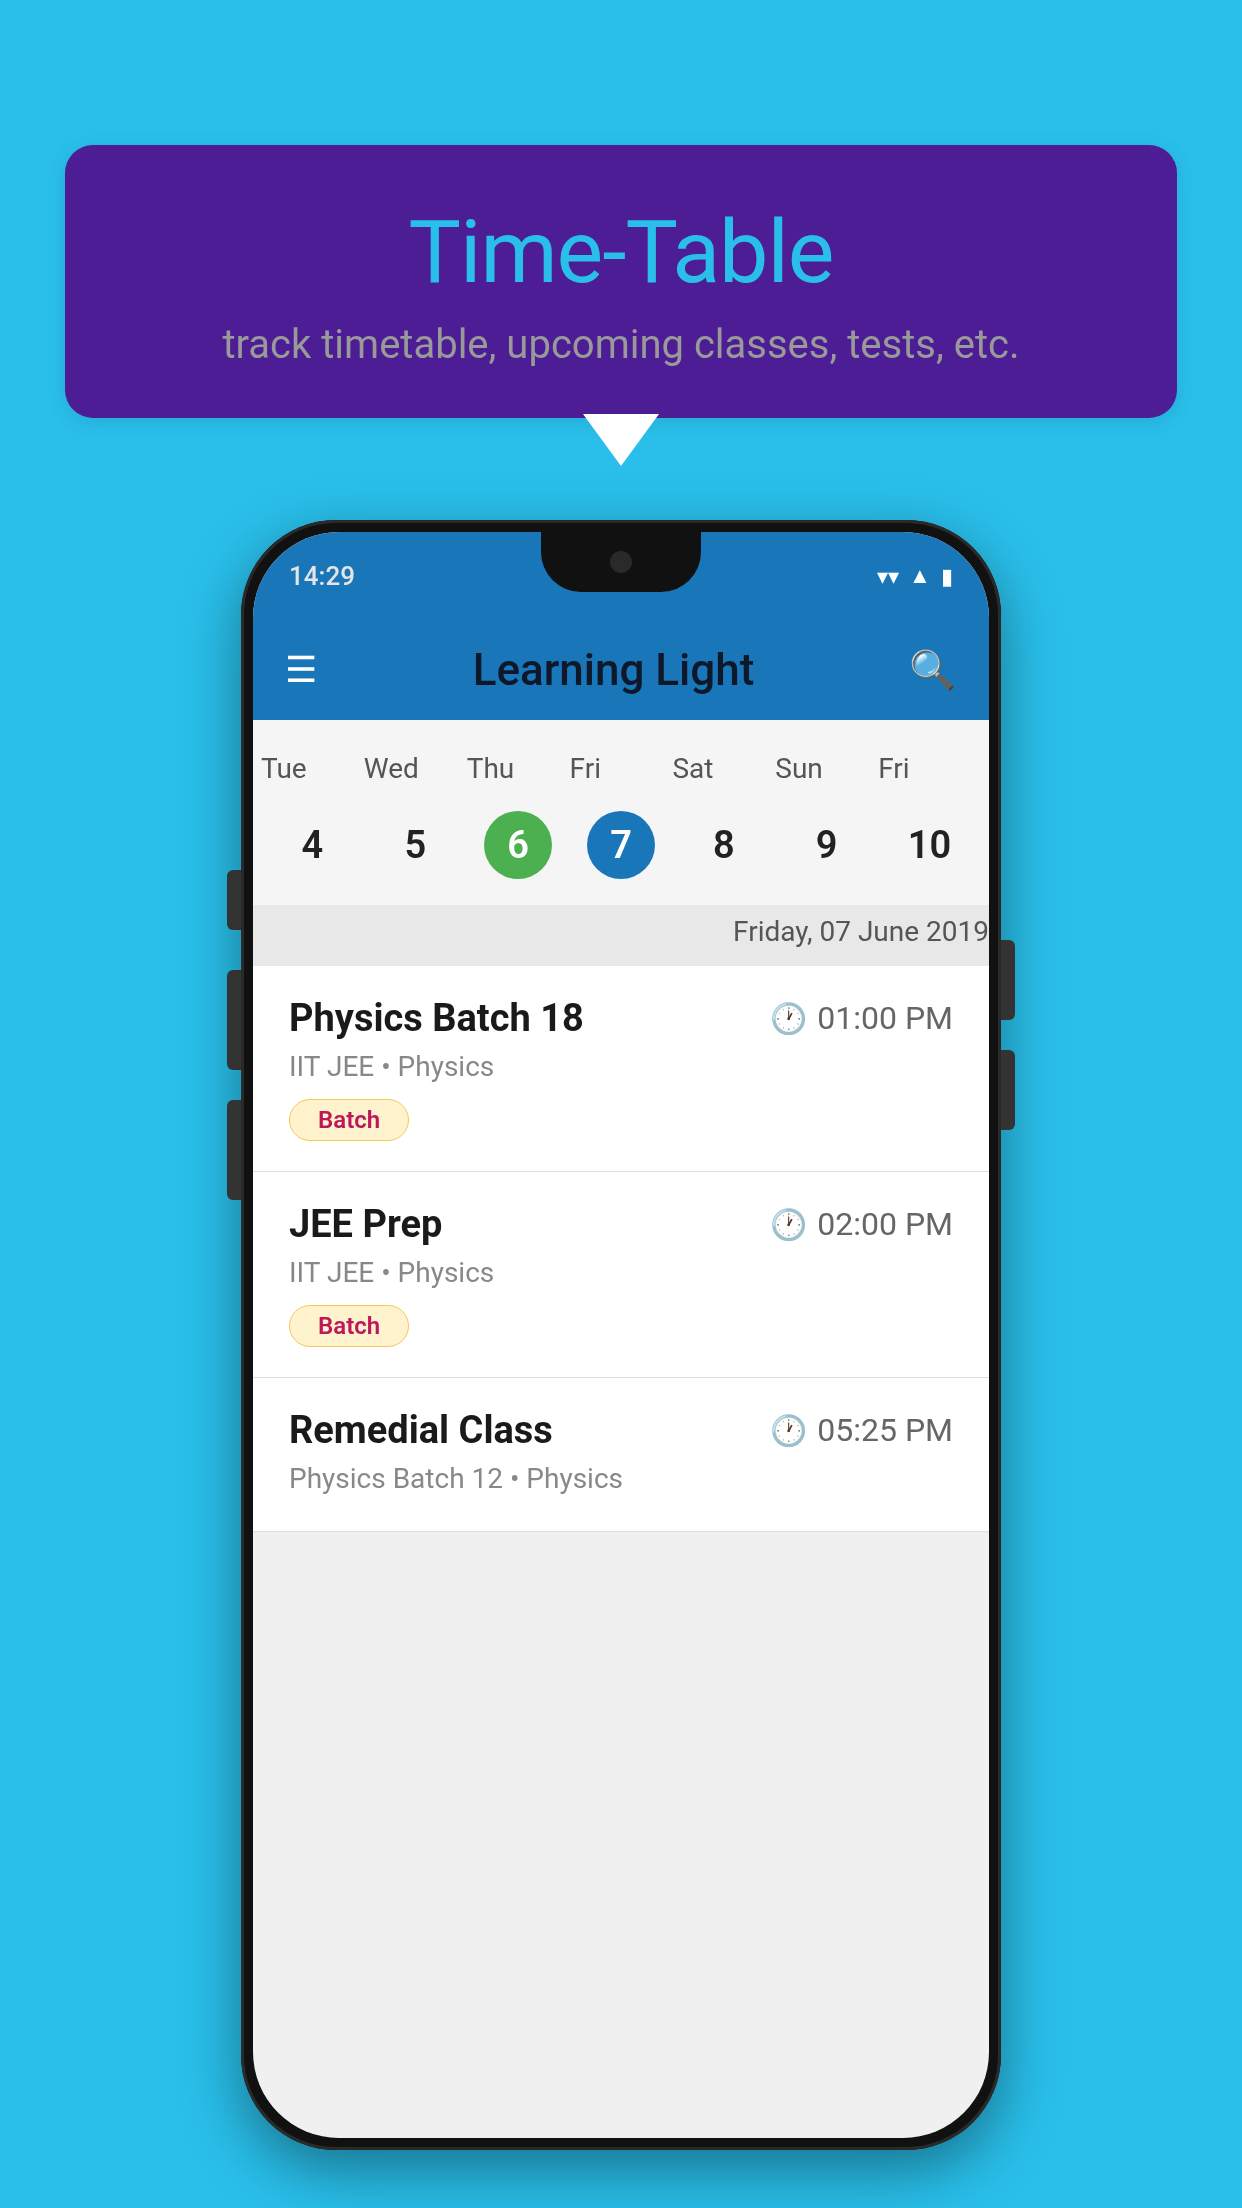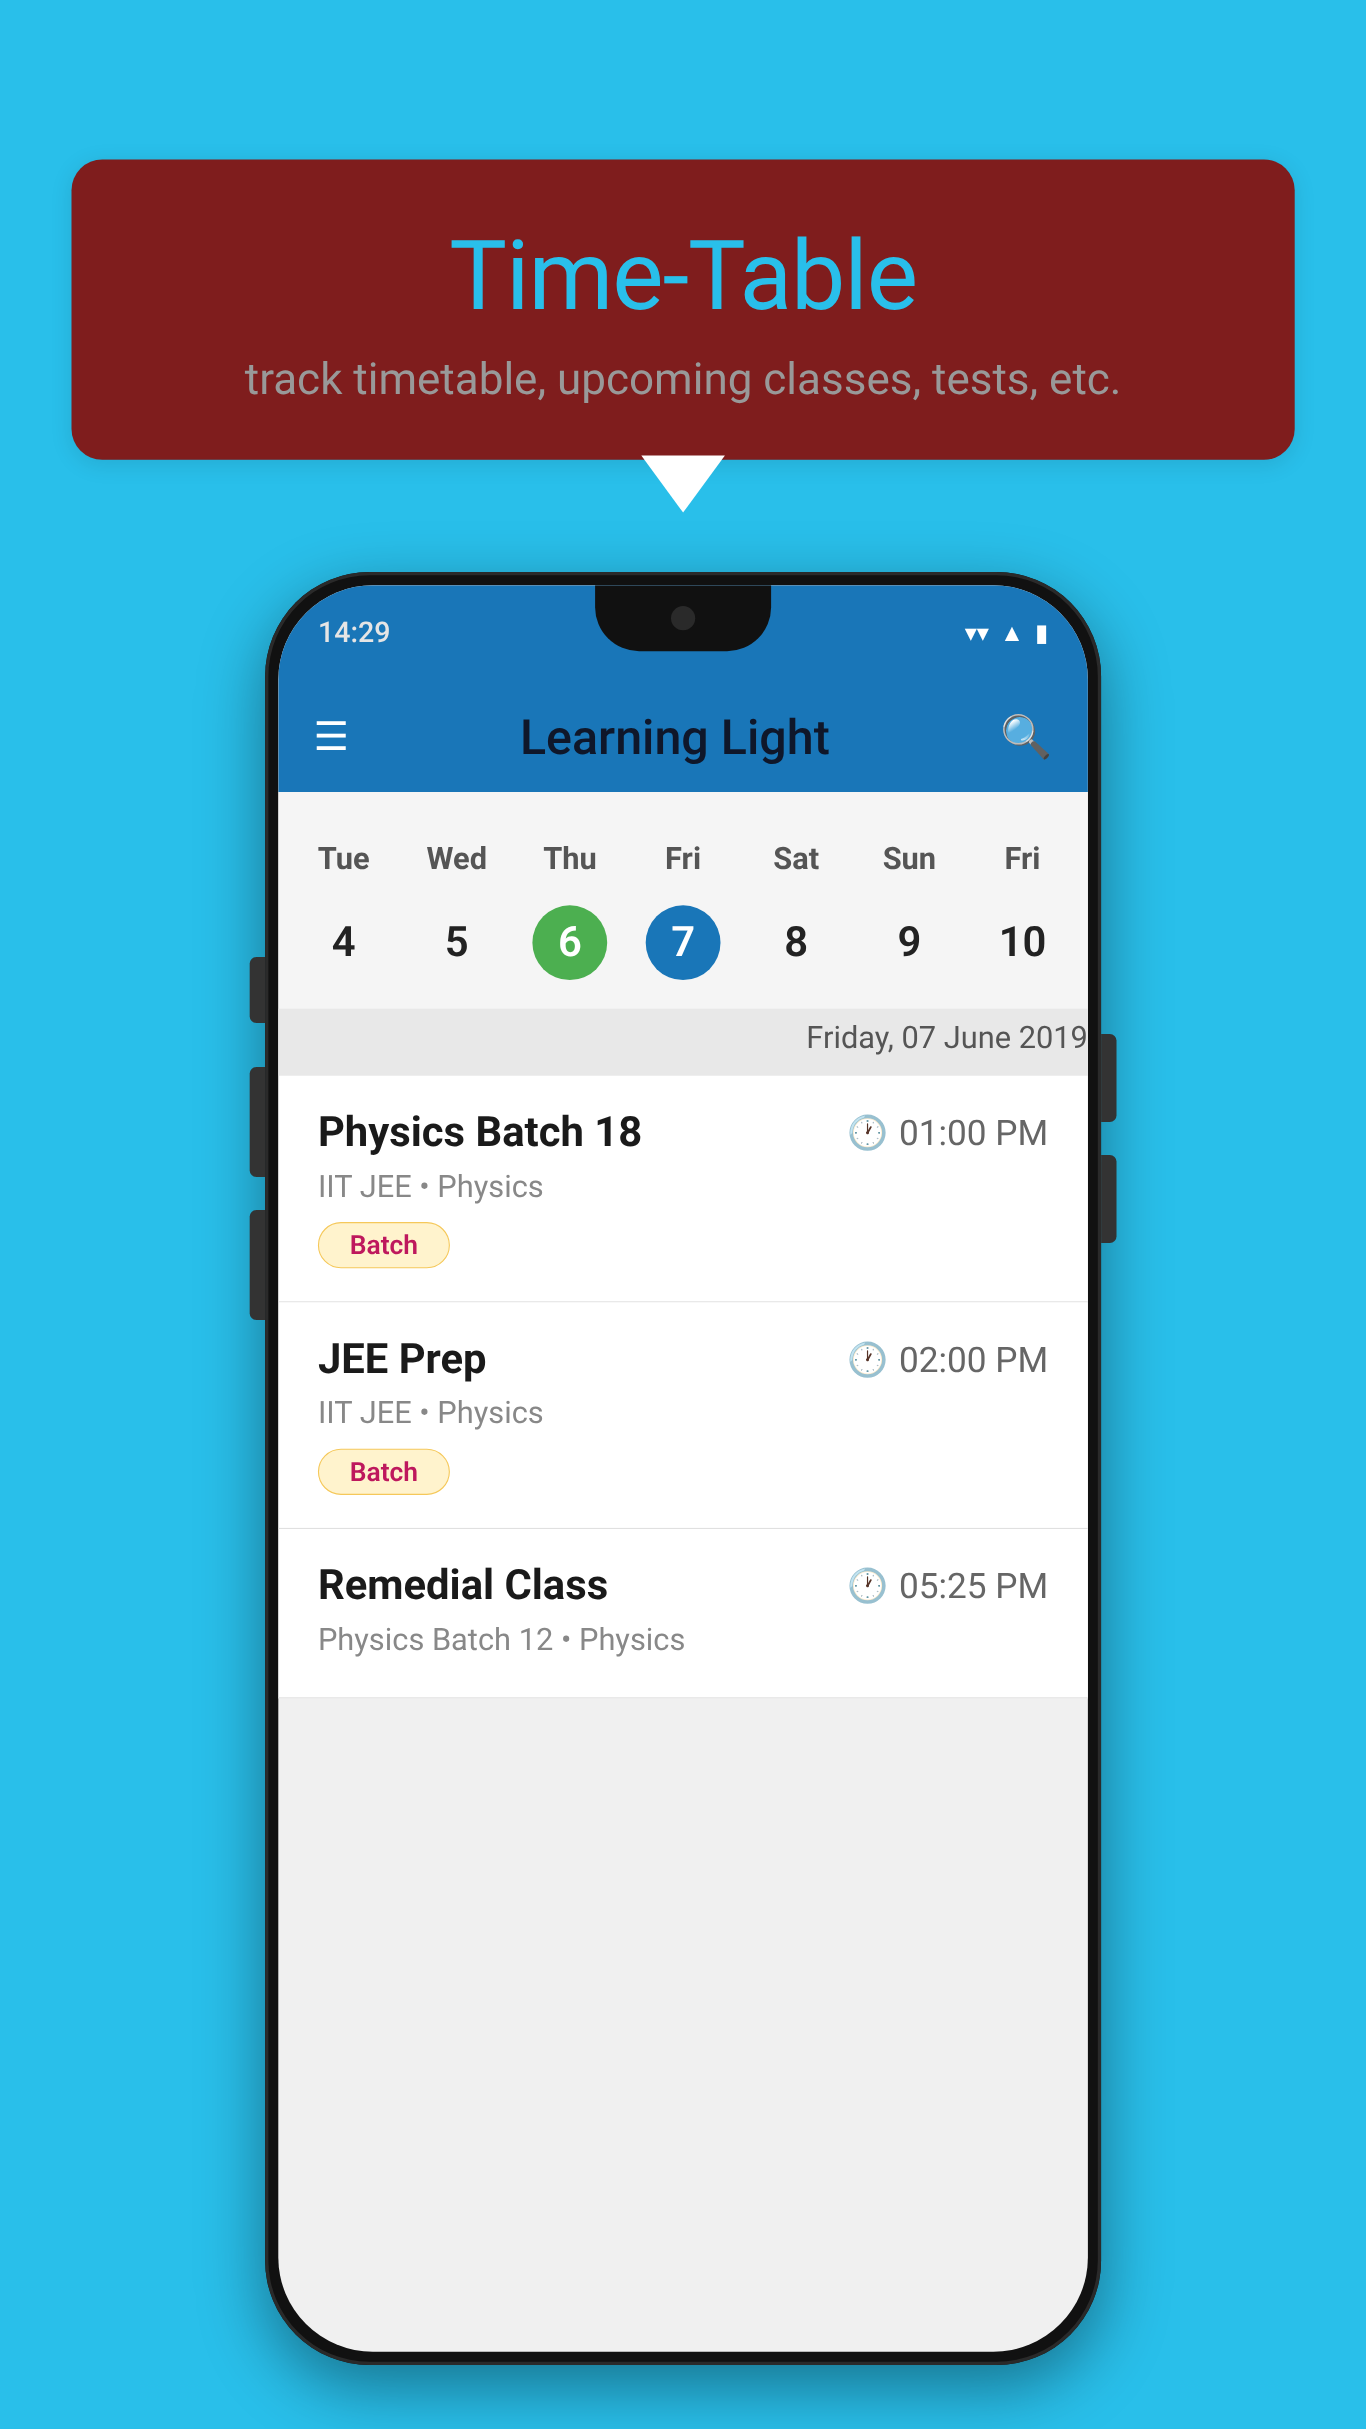--- a/index.html
+++ b/index.html
@@ -12,21 +12,21 @@
       position: relative;
       overflow: hidden;
     }
 
     
     .tooltip-card {
       position: absolute;
       top: 145px;
       left: 65px;
       right: 65px;
-      background: #7f1d1d;
+      background: #4c1d95;
       border-radius: 28px;
       padding: 55px 50px 50px 50px;
       text-align: center;
       box-shadow: 0 4px 20px rgba(0,0,0,0.1);
     }
 
     .tooltip-card::after {
       content: '';
       position: absolute;
       bottom: -48px;
@@ -164,26 +164,25 @@
       padding: 24px 0 0 0;
     }
 
     .day-headers {
       display: grid;
       grid-template-columns: repeat(7, 1fr);
       padding: 0 8px;
     }
 
     .day-header {
-      text-align: center;
+      text-align: left;
       font-size: 28px;
       color: #555;
-      font-weight: 700;
+      font-weight: 400;
       padding: 8px 0;
-      margin-top: 12px;
     }
 
     .day-numbers {
       display: grid;
       grid-template-columns: repeat(7, 1fr);
       padding: 8px 8px 16px 8px;
     }
 
     .day-num {
       text-align: center;

